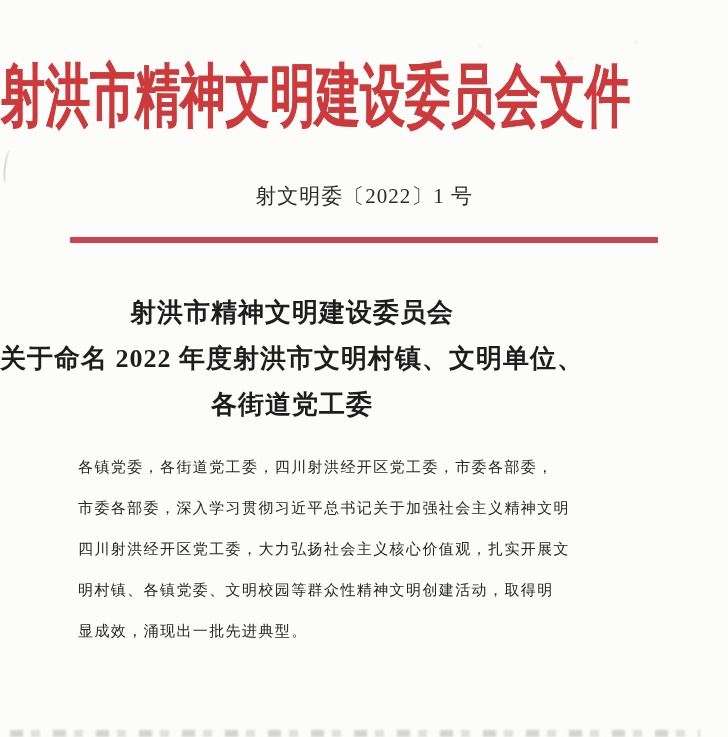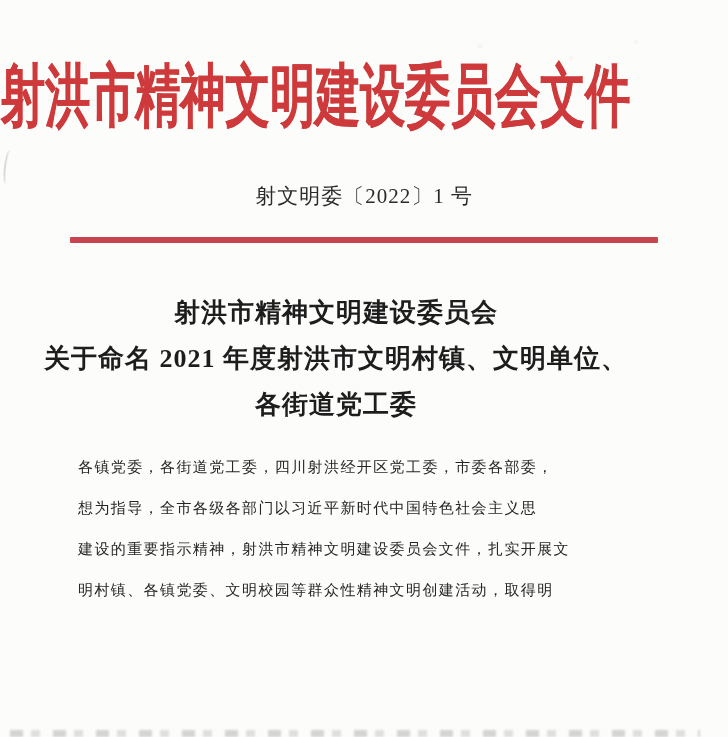--- a/index.html
+++ b/index.html
@@ -64,21 +64,20 @@
   .doc-title {
     position: absolute;
     top: 290px;
     left: 0;
     width: 584px;
     text-align: center;
     font-size: 26px;
     font-weight: 700;
     color: #1d1d1d;
     letter-spacing: 1px;
-    padding-left: 44px;
   }
   .doc-title .t-line {
     line-height: 46px;
     white-space: nowrap;
   }
   
   .doc-body {
     position: absolute;
     top: 447px;
     left: 78px;
@@ -142,26 +141,27 @@
   <div class="org-title">
     <span class="stretch">射洪市精神文明建设委员会文件</span>
   </div>
 
   <div class="doc-number">射文明委〔2022〕1 号</div>
 
   <div class="red-rule"></div>
 
   <div class="doc-title">
     <div class="t-line">射洪市精神文明建设委员会</div>
-    <div class="t-line">关于命名 2021 年度射洪市文明村镇、文明单位、</div>
+    <div class="t-line">关于命名 2022 年度射洪市文明村镇、文明单位、</div>
     <div class="t-line">各街道党工委</div>
   </div>
 
   <div class="doc-body">
     <div class="b-line">各镇党委，各街道党工委，四川射洪经开区党工委，市委各部委，</div>
-    <div class="b-line">想为指导，全市各级各部门以习近平新时代中国特色社会主义思</div>
-    <div class="b-line">建设的重要指示精神，射洪市精神文明建设委员会文件，扎实开展文</div>
+    <div class="b-line">市委各部委，深入学习贯彻习近平总书记关于加强社会主义精神文明</div>
+    <div class="b-line">四川射洪经开区党工委，大力弘扬社会主义核心价值观，扎实开展文</div>
     <div class="b-line">明村镇、各镇党委、文明校园等群众性精神文明创建活动，取得明</div>
+    <div class="b-line">显成效，涌现出一批先进典型。</div>
   </div>
 
   <div class="artifact-cutoff-line"></div>
 
 </div>
 
 </body></html>

